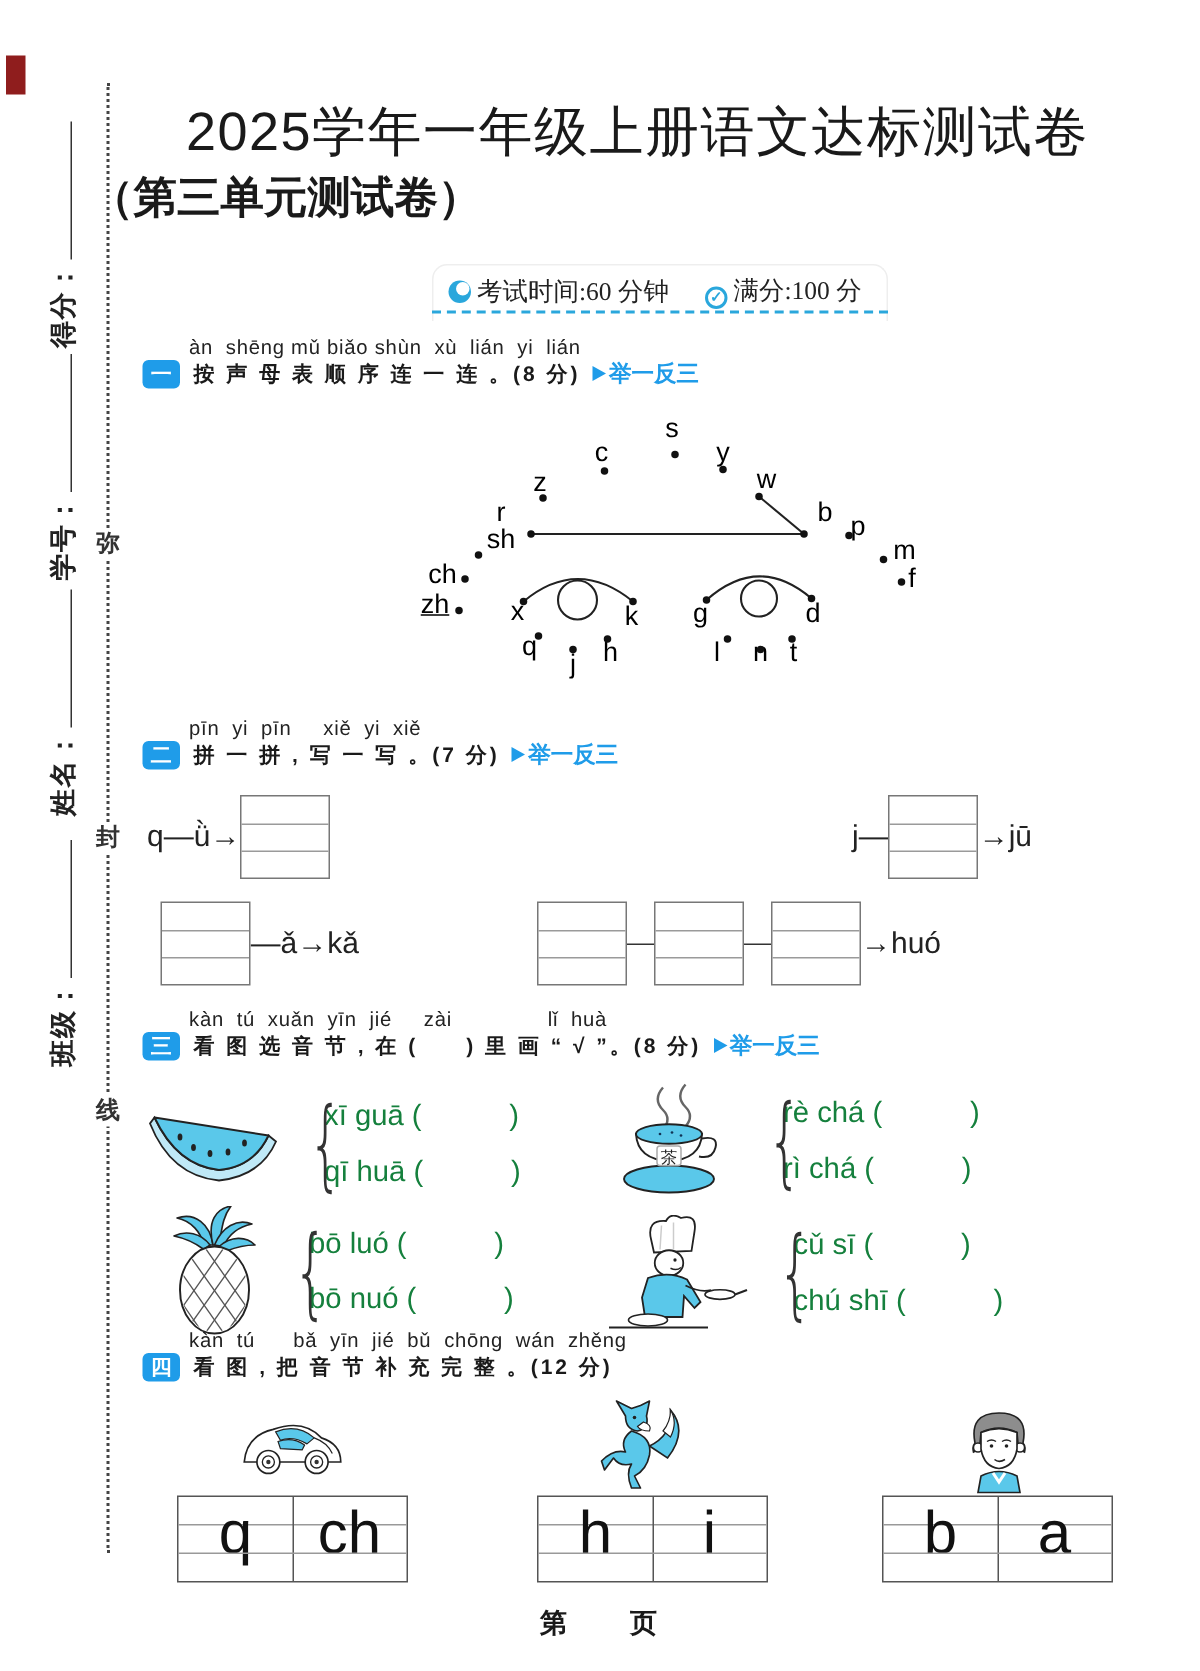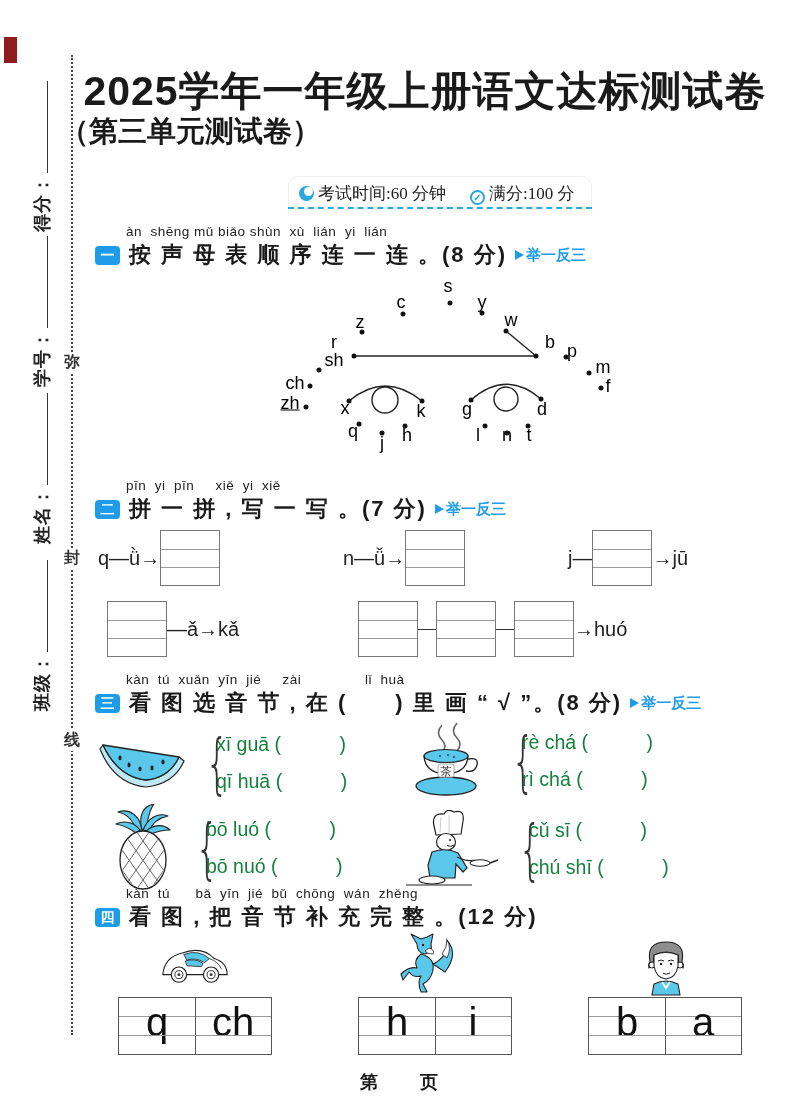--- a/index.html
+++ b/index.html
@@ -11,21 +11,21 @@
   .red-mark { position:absolute; left:4px; top:37px; width:13px; height:26px; background:#8f1d1d; }
   .seal-line { position:absolute; left:71px; top:55px; height:980px; width:0; border-left:2px dotted #444; }
   .seal-char { position:absolute; left:61px; width:22px; text-align:center; background:#fff;
                font-size:16px; color:#333; font-weight:bold; }
   .vfield { position:absolute; transform:rotate(-90deg); transform-origin:0 0; white-space:nowrap;
             font-size:18px; font-weight:bold; color:#222; letter-spacing:1px; }
   .vfield .uline { display:inline-block; width:92px; border-bottom:1.6px solid #333; height:0.9em; margin-left:2px; }
 
   
   .title { position:absolute; left:60px; top:64px; width:730px; text-align:center;
-           font-size:41px; font-weight:bold; letter-spacing:1px; white-space:nowrap; }
+           font-size:36px; font-weight:normal; letter-spacing:1px; white-space:nowrap; }
   .subtitle { position:absolute; left:60px; top:112px; width:730px; text-align:left;
               font-size:29px; font-weight:bold; }
   .exam-info { position:absolute; left:288px; top:176px; width:304px; padding:5px 8px 8px 10px;
                border:1px solid #eee; border-bottom:none; border-radius:10px 10px 0 0;
                font-family:"Liberation Serif", serif; font-size:17px; color:#222;
                display:flex; gap:24px; align-items:center; white-space:pre; }
   .exam-dash { position:absolute; left:288px; top:207px; width:304px; border-bottom:2px dashed #2aa7dc; }
   .icon-time { display:inline-block; width:15px; height:15px; border-radius:50%; background:#2aa7dc;
                position:relative; margin-right:4px; vertical-align:-2px; }
   .icon-time::after { content:""; position:absolute; right:1px; top:1px; width:9px; height:9px;
@@ -33,21 +33,21 @@
   .icon-score { display:inline-block; width:15px; height:15px; border-radius:50%; border:2px solid #2aa7dc;
                 color:#2aa7dc; font-size:10px; line-height:11px; text-align:center; font-weight:bold;
                 margin-right:4px; vertical-align:-2px; }
 
   
   .sec { position:absolute; left:95px; width:660px; }
   .pinyin-line { margin-left:31px; font-size:13.5px; color:#222; white-space:pre; letter-spacing:0.5px; }
   .head-line { display:flex; align-items:center; margin-top:1px; }
   .num-box { flex:0 0 auto; width:25px; height:19px; background:#1f9ce9; color:#fff; border-radius:4px;
              text-align:center; font-size:14px; line-height:19px; font-weight:bold; margin-right:9px; }
-  .head-text { font-size:22px; font-weight:bold; letter-spacing:2px; white-space:pre; }
+  .head-text { font-size:14px; font-weight:bold; letter-spacing:2px; white-space:pre; }
   .tip { color:#1f9ce9; font-size:15px; font-weight:bold; margin-left:8px; white-space:nowrap; }
   .tip::before { content:""; display:inline-block; width:0; height:0; border-left:9px solid #1f9ce9;
                  border-top:5px solid transparent; border-bottom:5px solid transparent; margin-right:2px; }
 
   
   .diagram { position:absolute; left:260px; top:275px; width:360px; height:190px; }
   .diagram svg { position:absolute; left:0; top:0; }
   .dl-label { position:absolute; transform:translate(-50%,-50%); font-size:18px; color:#000; }
   .dl-dot { position:absolute; width:5px; height:5px; background:#111; border-radius:50%;
             transform:translate(-50%,-50%); }
@@ -177,24 +177,20 @@
       <span class="num-box">二</span>
       <span class="head-text">拼 一 拼 , 写 一 写 。(7 分)</span>
       <span class="tip">举一反三</span>
     </div>
   </div>
 
   <div class="pz-item" style="left:98px; top:530px;">
     <span class="pz-text">q—ǜ→</span>
     <div class="pgrid"></div>
   </div>
-  <div class="pz-item" style="left:343px; top:530px;">
-    <span class="pz-text">n—ǚ→</span>
-    <div class="pgrid"></div>
-  </div>
   <div class="pz-item" style="left:568px; top:530px;">
     <span class="pz-text">j—</span>
     <div class="pgrid"></div>
     <span class="pz-text">→jū</span>
   </div>
   <div class="pz-item" style="left:107px; top:601px;justify-content:center;">
     <div class="pgrid"></div>
     <span class="pz-text">—ǎ→kǎ</span>
   </div>
   <div class="pz-item" style="left:358px; top:601px;">

